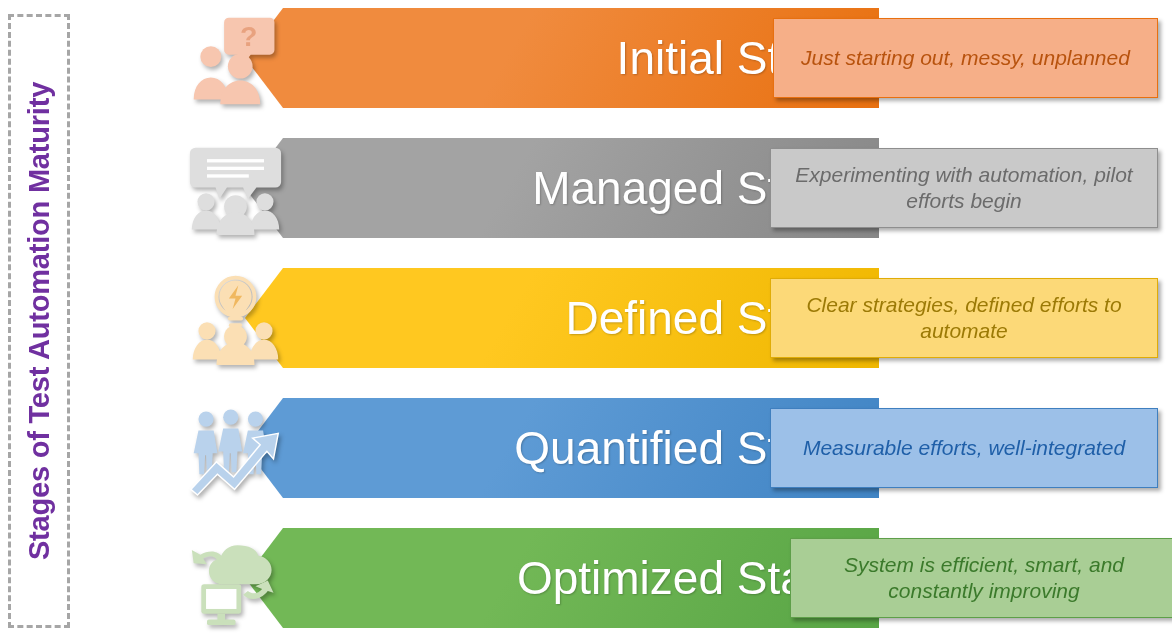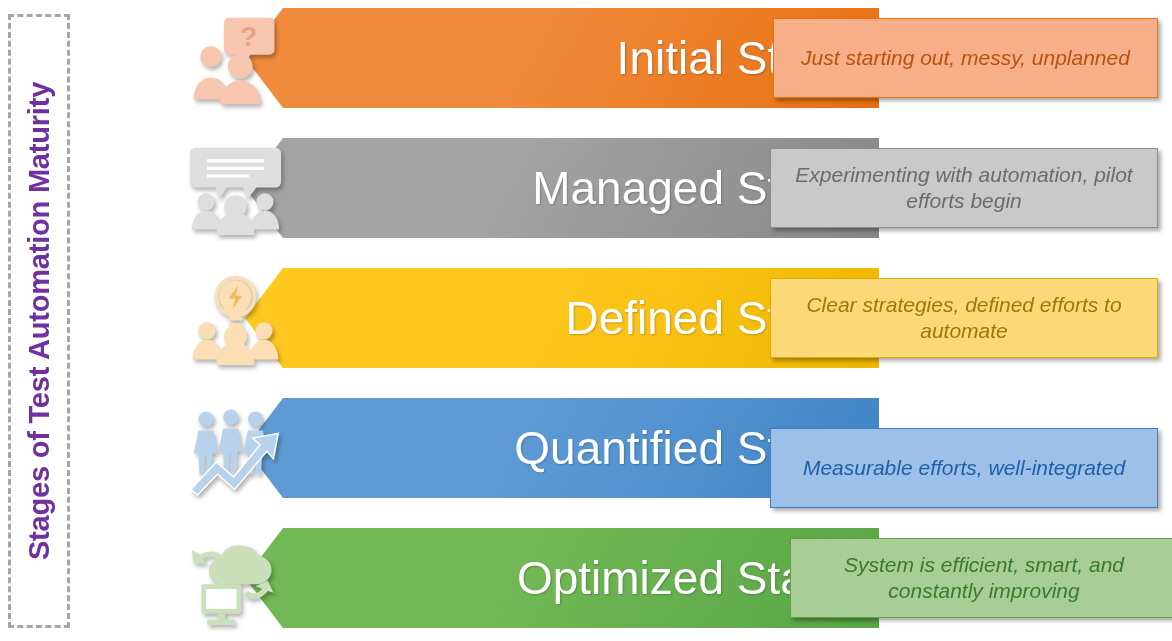--- a/index.html
+++ b/index.html
@@ -198,21 +198,21 @@
         <svg viewBox="0 0 100 100" xmlns="http://www.w3.org/2000/svg">
           <circle cx="19" cy="18" r="8" fill="#B9D2EC"></circle>
           <path fill="#B9D2EC" d="M11 30 h16 l4 24 h-5 l-1 22 h-5 l-1 -20 h-1 l-1 20 h-5 l-1 -22 h-5 z"></path>
           <circle cx="45" cy="16" r="8" fill="#B9D2EC"></circle>
           <path fill="#B9D2EC" d="M37 28 h16 l4 24 h-5 l-1 22 h-5 l-1 -20 h-1 l-1 20 h-5 l-1 -22 h-5 z"></path>
           <circle cx="71" cy="18" r="8" fill="#B9D2EC"></circle>
           <path fill="#B9D2EC" d="M63 30 h16 l4 24 h-5 l-1 22 h-5 l-1 -20 h-1 l-1 20 h-5 l-1 -22 h-5 z"></path>
           <path fill="#B9D2EC" stroke="#ffffff" stroke-width="1.5" d="M3 92 L30 63 L48 79 L76 45 L68 38 L95 33 L90 60 L83 52 L49 92 L31 76 L10 98 z"></path>
         </svg>
       </div>
-      <div class="desc" style="background: linear-gradient(rgb(156, 192, 232) 0%, rgb(156, 192, 232) 100%); border-color: rgb(63, 127, 191); color: rgb(31, 95, 168); margin-top: 20px;">
+      <div class="desc" style="background: linear-gradient(rgb(156, 192, 232) 0%, rgb(156, 192, 232) 100%); border-color: rgb(63, 127, 191); color: rgb(31, 95, 168);">
         <span>Measurable efforts, well-integrated</span>
       </div>
     </div>
     <div class="row row-4">
       <div class="chev" style="background: linear-gradient(120deg, rgb(114, 184, 86) 0%, rgb(114, 184, 86) 42%, rgb(88, 165, 69) 100%);">
         <div class="chev-label">Optimized Stage</div>
       </div>
       <div class="stage-icon">
         <svg viewBox="0 0 100 100" xmlns="http://www.w3.org/2000/svg">
           <path fill="#CAE0BB" d="M52 14 c-9 0 -16 6 -18 14 c-7 1 -12 6 -12 13 c0 8 6 14 14 14 h36 c9 0 16 -7 16 -15 c0 -8 -6 -14 -14 -15 c-2 -7 -10 -11 -22 -11 z"></path>

